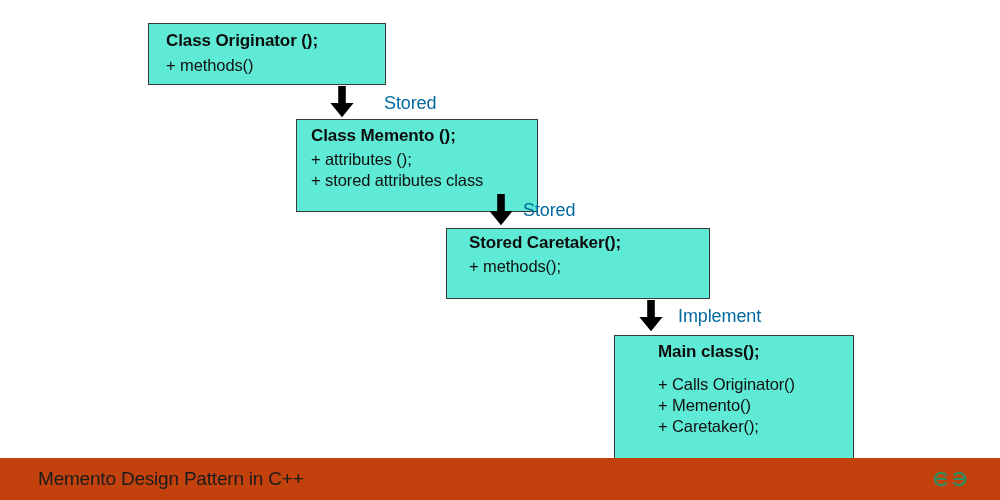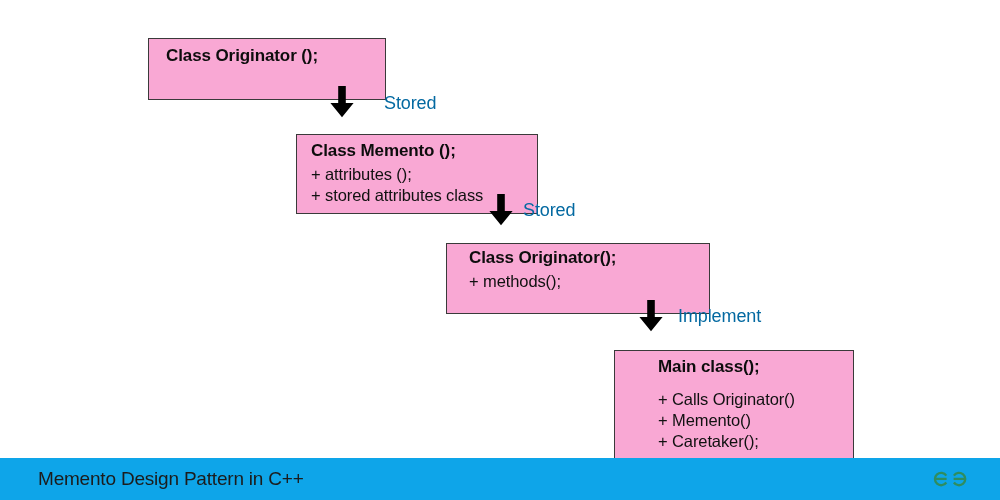--- a/index.html
+++ b/index.html
@@ -18,23 +18,22 @@
     height: 500px;
     background: #ffffff;
     overflow: hidden;
   }
 
   
   .class-box {
     position: absolute;
     box-sizing: border-box;
     border: 1.6px solid #3a3a3a;
-    background: #f9a8d4;
+    background: #5eead4;
     color: #111111;
-    margin-top: 15px;
   }
   .box-title {
     font-weight: bold;
     font-size: 17px;
     letter-spacing: -0.1px;
     color: #0d0d0d;
     white-space: nowrap;
   }
   .box-line {
     font-size: 16.5px;
@@ -42,21 +41,21 @@
     color: #111111;
     white-space: nowrap;
     letter-spacing: -0.1px;
   }
 
   
   #box-originator { left: 148px; top: 23px; width: 238px; height: 62px; padding: 7px 0 0 17px; }
   #box-originator .box-title { margin: 0 0 5px 0; }
 
   
-  #box-memento { left: 296px; top: 119px; width: 242px; height: 80px; padding: 6px 0 0 14px; }
+  #box-memento { left: 296px; top: 119px; width: 242px; height: 93px; padding: 6px 0 0 14px; }
   #box-memento .box-title { margin: 0 0 3px 0; }
   #box-memento .box-line { line-height: 21px; }
 
   
   #box-caretaker { left: 446px; top: 228px; width: 264px; height: 71px; padding: 4px 0 0 22px; }
   #box-caretaker .box-title { margin: 0 0 3px 0; }
   #box-caretaker .box-line { line-height: 21px; }
 
   
   #box-main { left: 614px; top: 335px; width: 240px; height: 128px; padding: 6px 0 0 0; }
@@ -88,21 +87,21 @@
   #label-stored-2 { left: 523px; top: 200px; }
   #label-implement { left: 678px; top: 306px; }
 
   
   #footer {
     position: absolute;
     left: 0;
     top: 458px;
     width: 1000px;
     height: 42px;
-    background: #0ea5e9;
+    background: #c2410c;
     display: flex;
     align-items: center;
     justify-content: space-between;
   }
   #footer-title {
     margin-left: 38px;
     font-size: 19px;
     font-weight: 400;
     color: #1c1c1c;
     letter-spacing: -0.2px;
@@ -115,20 +114,21 @@
   }
   #footer-logo svg { display: block; }
 </style>
 </head>
 <body>
 
 <div id="canvas">
 
   <div class="class-box" id="box-originator">
     <div class="box-title">Class Originator ();</div>
+    <div class="box-line">+ methods()</div>
   </div>
 
   <div class="arrow" id="arrow-1">
     <svg width="26" height="32" viewBox="0 0 26 32" aria-hidden="true">
       <path d="M9.2 0 H16.8 V17 H24.6 L13 31.2 L1.4 17 H9.2 Z" fill="#000000"></path>
     </svg>
   </div>
   <div class="edge-label" id="label-stored-1">Stored</div>
 
   <div class="class-box" id="box-memento">
@@ -138,21 +138,21 @@
   </div>
 
   <div class="arrow" id="arrow-2">
     <svg width="26" height="32" viewBox="0 0 26 32" aria-hidden="true">
       <path d="M9.2 0 H16.8 V17 H24.6 L13 31.2 L1.4 17 H9.2 Z" fill="#000000"></path>
     </svg>
   </div>
   <div class="edge-label" id="label-stored-2">Stored</div>
 
   <div class="class-box" id="box-caretaker">
-    <div class="box-title">Class Originator();</div>
+    <div class="box-title">Stored Caretaker();</div>
     <div class="box-line">+ methods();</div>
   </div>
 
   <div class="arrow" id="arrow-3">
     <svg width="26" height="32" viewBox="0 0 26 32" aria-hidden="true">
       <path d="M9.2 0 H16.8 V17 H24.6 L13 31.2 L1.4 17 H9.2 Z" fill="#000000"></path>
     </svg>
   </div>
   <div class="edge-label" id="label-implement">Implement</div>
 

